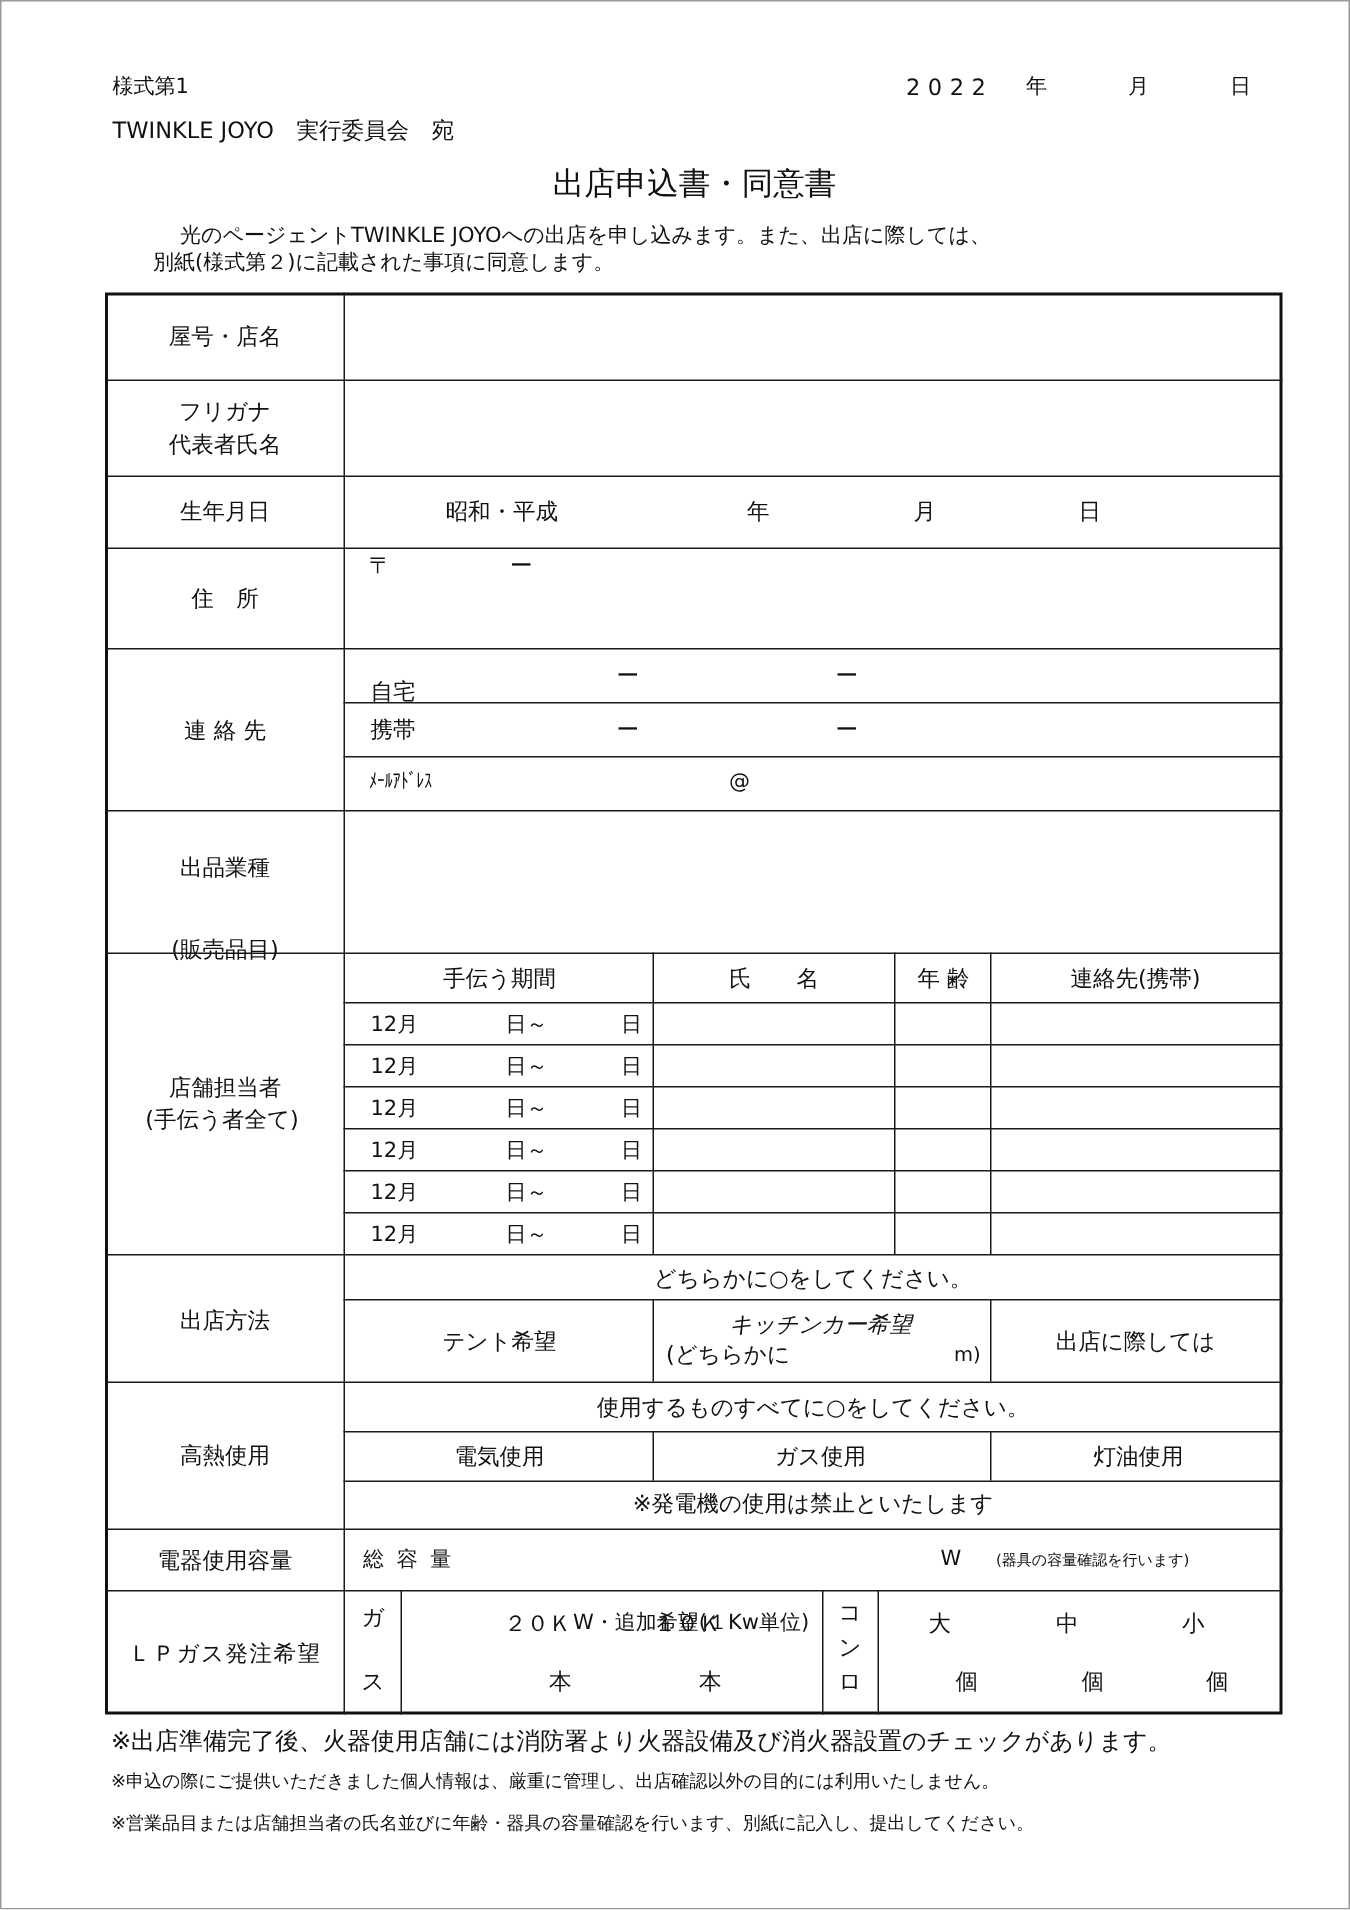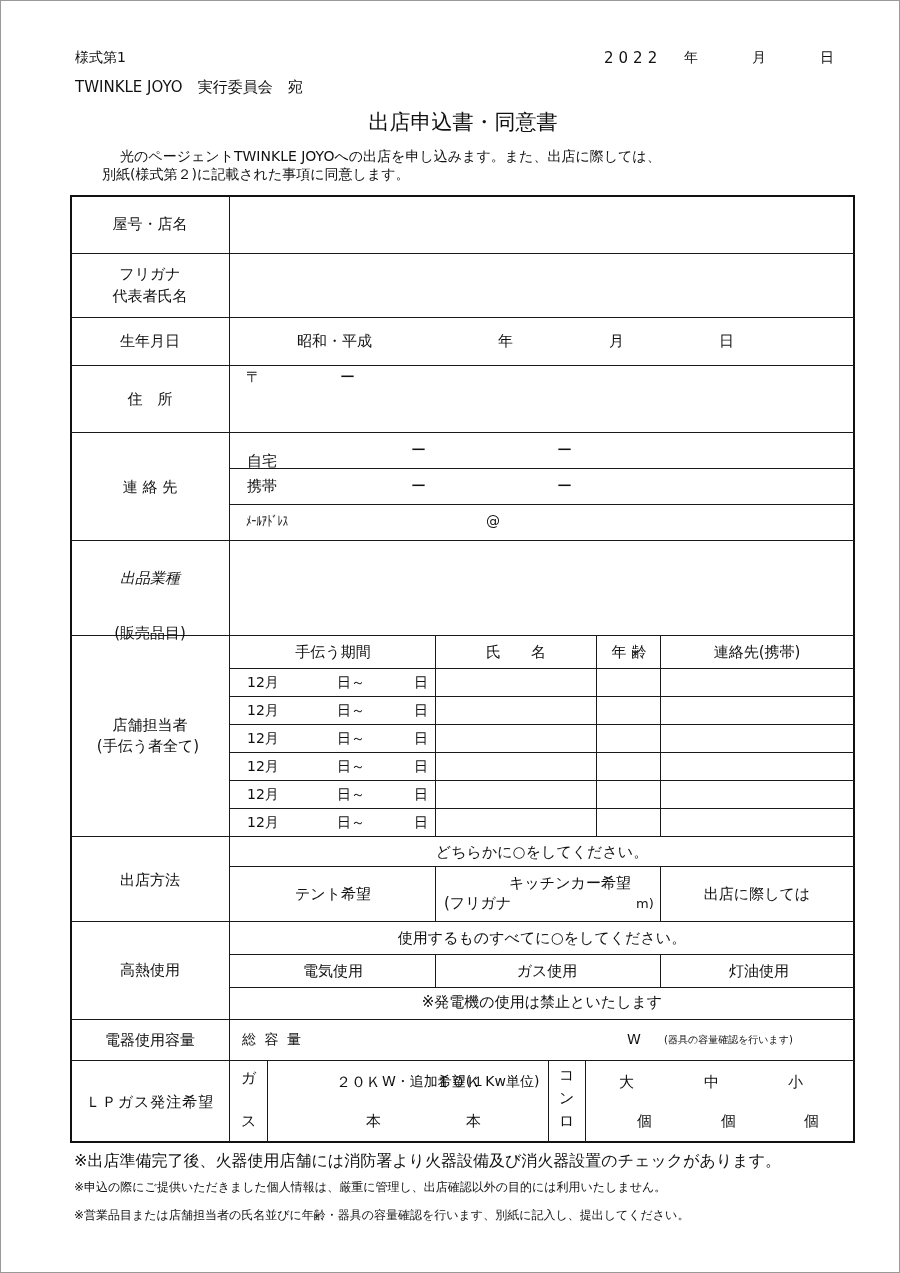--- a/index.html
+++ b/index.html
@@ -95,21 +95,21 @@
 <div class="abs t15" style="left:557px; top:441px;">ー</div>
 <div class="field" style="left:290px; top:434px; width:563px; height:33px;"></div>
 <div class="abs t15" style="left:247px; top:477px;">携帯</div>
 <div class="abs t15" style="left:411px; top:477px;">ー</div>
 <div class="abs t15" style="left:557px; top:477px;">ー</div>
 <div class="field" style="left:290px; top:470px; width:563px; height:33px;"></div>
 <div class="abs" style="left:246px; top:513px; font-size:14px; transform:scaleX(0.75); transform-origin:left;">ﾒｰﾙｱﾄﾞﾚｽ</div>
 <div class="abs t14" style="left:486px; top:513px;">@</div>
 <div class="field" style="left:330px; top:506px; width:523px; height:33px;"></div>
 
-<div class="abs t15 center" style="left:150px; top:569px;font-style:italic;">出品業種</div>
+<div class="abs t15 center" style="left:150px; top:569px;">出品業種</div>
 <div class="abs t15 center" style="left:150px; top:590px;margin-top:34px;">(販売品目)</div>
 <div class="field" style="left:232px; top:542px; width:621px; height:92px;"></div>
 
 <div class="abs t15 center" style="left:150px; top:716px;">店舗担当者</div>
 <div class="abs t15 center" style="left:148px; top:737px;">(手伝う者全て)</div>
 <div class="abs t15 center" style="left:333px; top:643px;">手伝う期間</div>
 <div class="abs t15 center" style="left:516px; top:643px;">氏　　名</div>
 <div class="abs t15 center" style="left:629px; top:643px;">年 齢</div>
 <div class="abs t15 center" style="left:757px; top:643px;">連絡先(携帯)</div>
 
@@ -148,22 +148,22 @@
     <div class="abs t14" style="left:337px; top:814px;">日～</div>
     <div class="abs t14" style="left:414px; top:814px;">日</div>
     <div class="field" style="left:437px; top:810px; width:158px; height:25px;"></div>
     <div class="field" style="left:598px; top:810px; width:61px; height:25px;"></div>
     <div class="field" style="left:662px; top:810px; width:191px; height:25px;"></div>
   </div>
 
 <div class="abs t15 center" style="left:150px; top:871px;">出店方法</div>
 <div class="abs t15 center" style="left:542px; top:843px;">どちらかに○をしてください。</div>
 <div class="abs t15 center" style="left:333px; top:885px;">テント希望</div>
-<div class="abs t15 center" style="left:570px; top:874px;">キッチンカー希望</div>
-<div class="abs t15" style="left:444px; top:894px;">(フリガナ</div>
+<div class="abs t15 center" style="left:547px; top:874px;font-style:italic;">キッチンカー希望</div>
+<div class="abs t15" style="left:444px; top:894px;">(どちらかに</div>
 <div class="abs t13" style="left:636px; top:896px;">m)</div>
 <div class="abs t15 center" style="left:757px; top:885px;">出店に際しては</div>
 
 <div class="abs t15 center" style="left:150px; top:961px;">高熱使用</div>
 <div class="abs t15 center" style="left:542px; top:929px;">使用するものすべてに○をしてください。</div>
 <div class="abs t15 center" style="left:333px; top:962px;">電気使用</div>
 <div class="abs t15 center" style="left:547px; top:962px;">ガス使用</div>
 <div class="abs t15 center" style="left:759px; top:962px;">灯油使用</div>
 <div class="abs t15 center" style="left:542px; top:993px;">※発電機の使用は禁止といたします</div>
 

